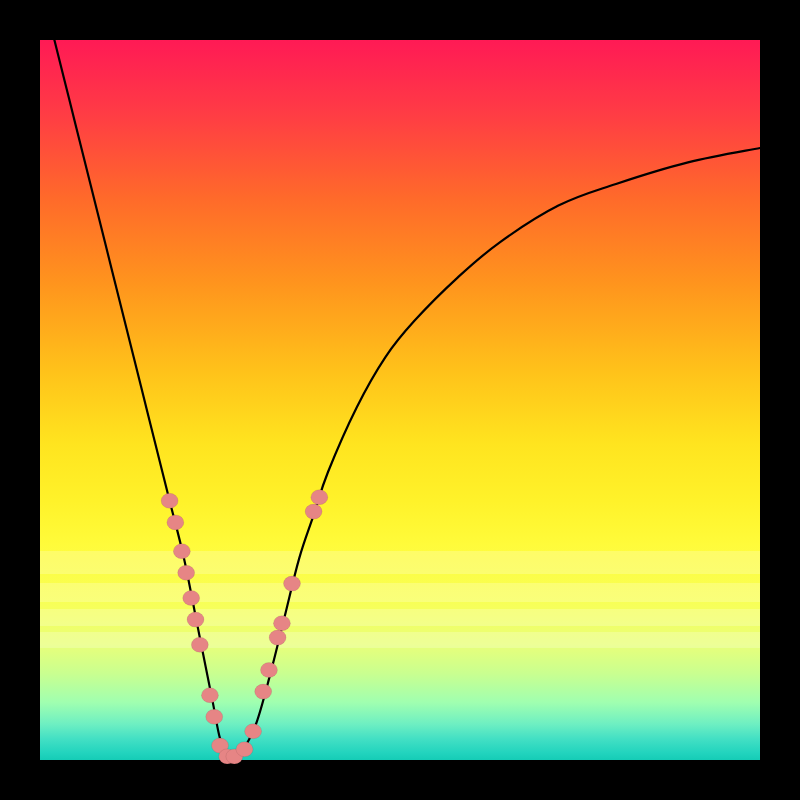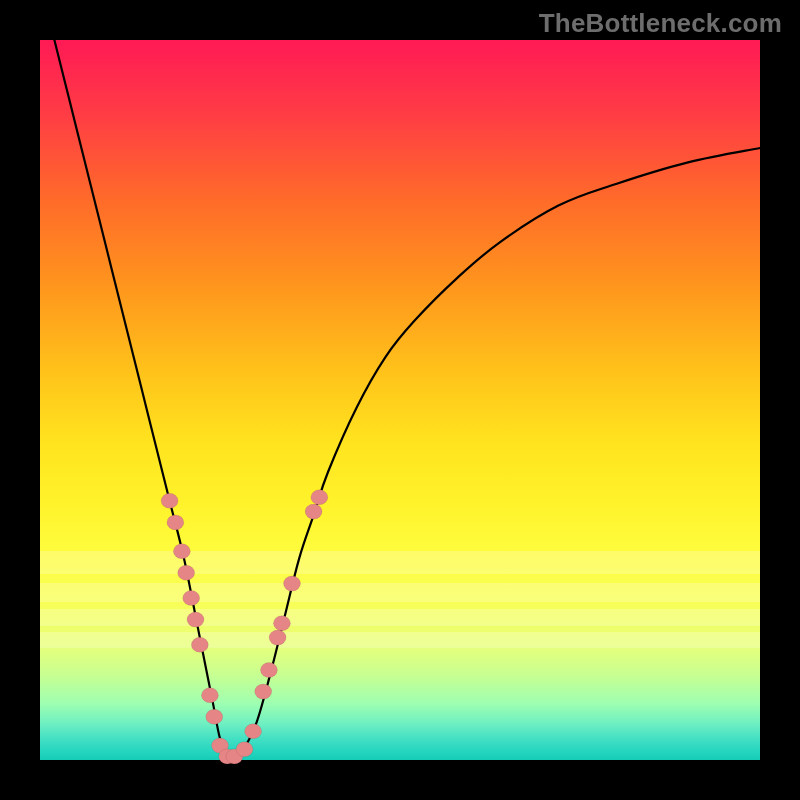--- a/index.html
+++ b/index.html
@@ -111,14 +111,13 @@
           <ellipse class="datapoint" cx="228.96" cy="630.00" rx="8.5" ry="7.5"></ellipse>
           <ellipse class="datapoint" cx="237.60" cy="597.60" rx="8.5" ry="7.5"></ellipse>
           <ellipse class="datapoint" cx="241.92" cy="583.20" rx="8.5" ry="7.5"></ellipse>
           <ellipse class="datapoint" cx="252.00" cy="543.60" rx="8.5" ry="7.5"></ellipse>
           <ellipse class="datapoint" cx="273.60" cy="471.60" rx="8.5" ry="7.5"></ellipse>
           <ellipse class="datapoint" cx="279.36" cy="457.20" rx="8.5" ry="7.5"></ellipse>
         </g>
     </svg>
   </div>
 
-  <div class="watermark">TheBottleneck.com</div>
 </div>
 
 </body></html>

